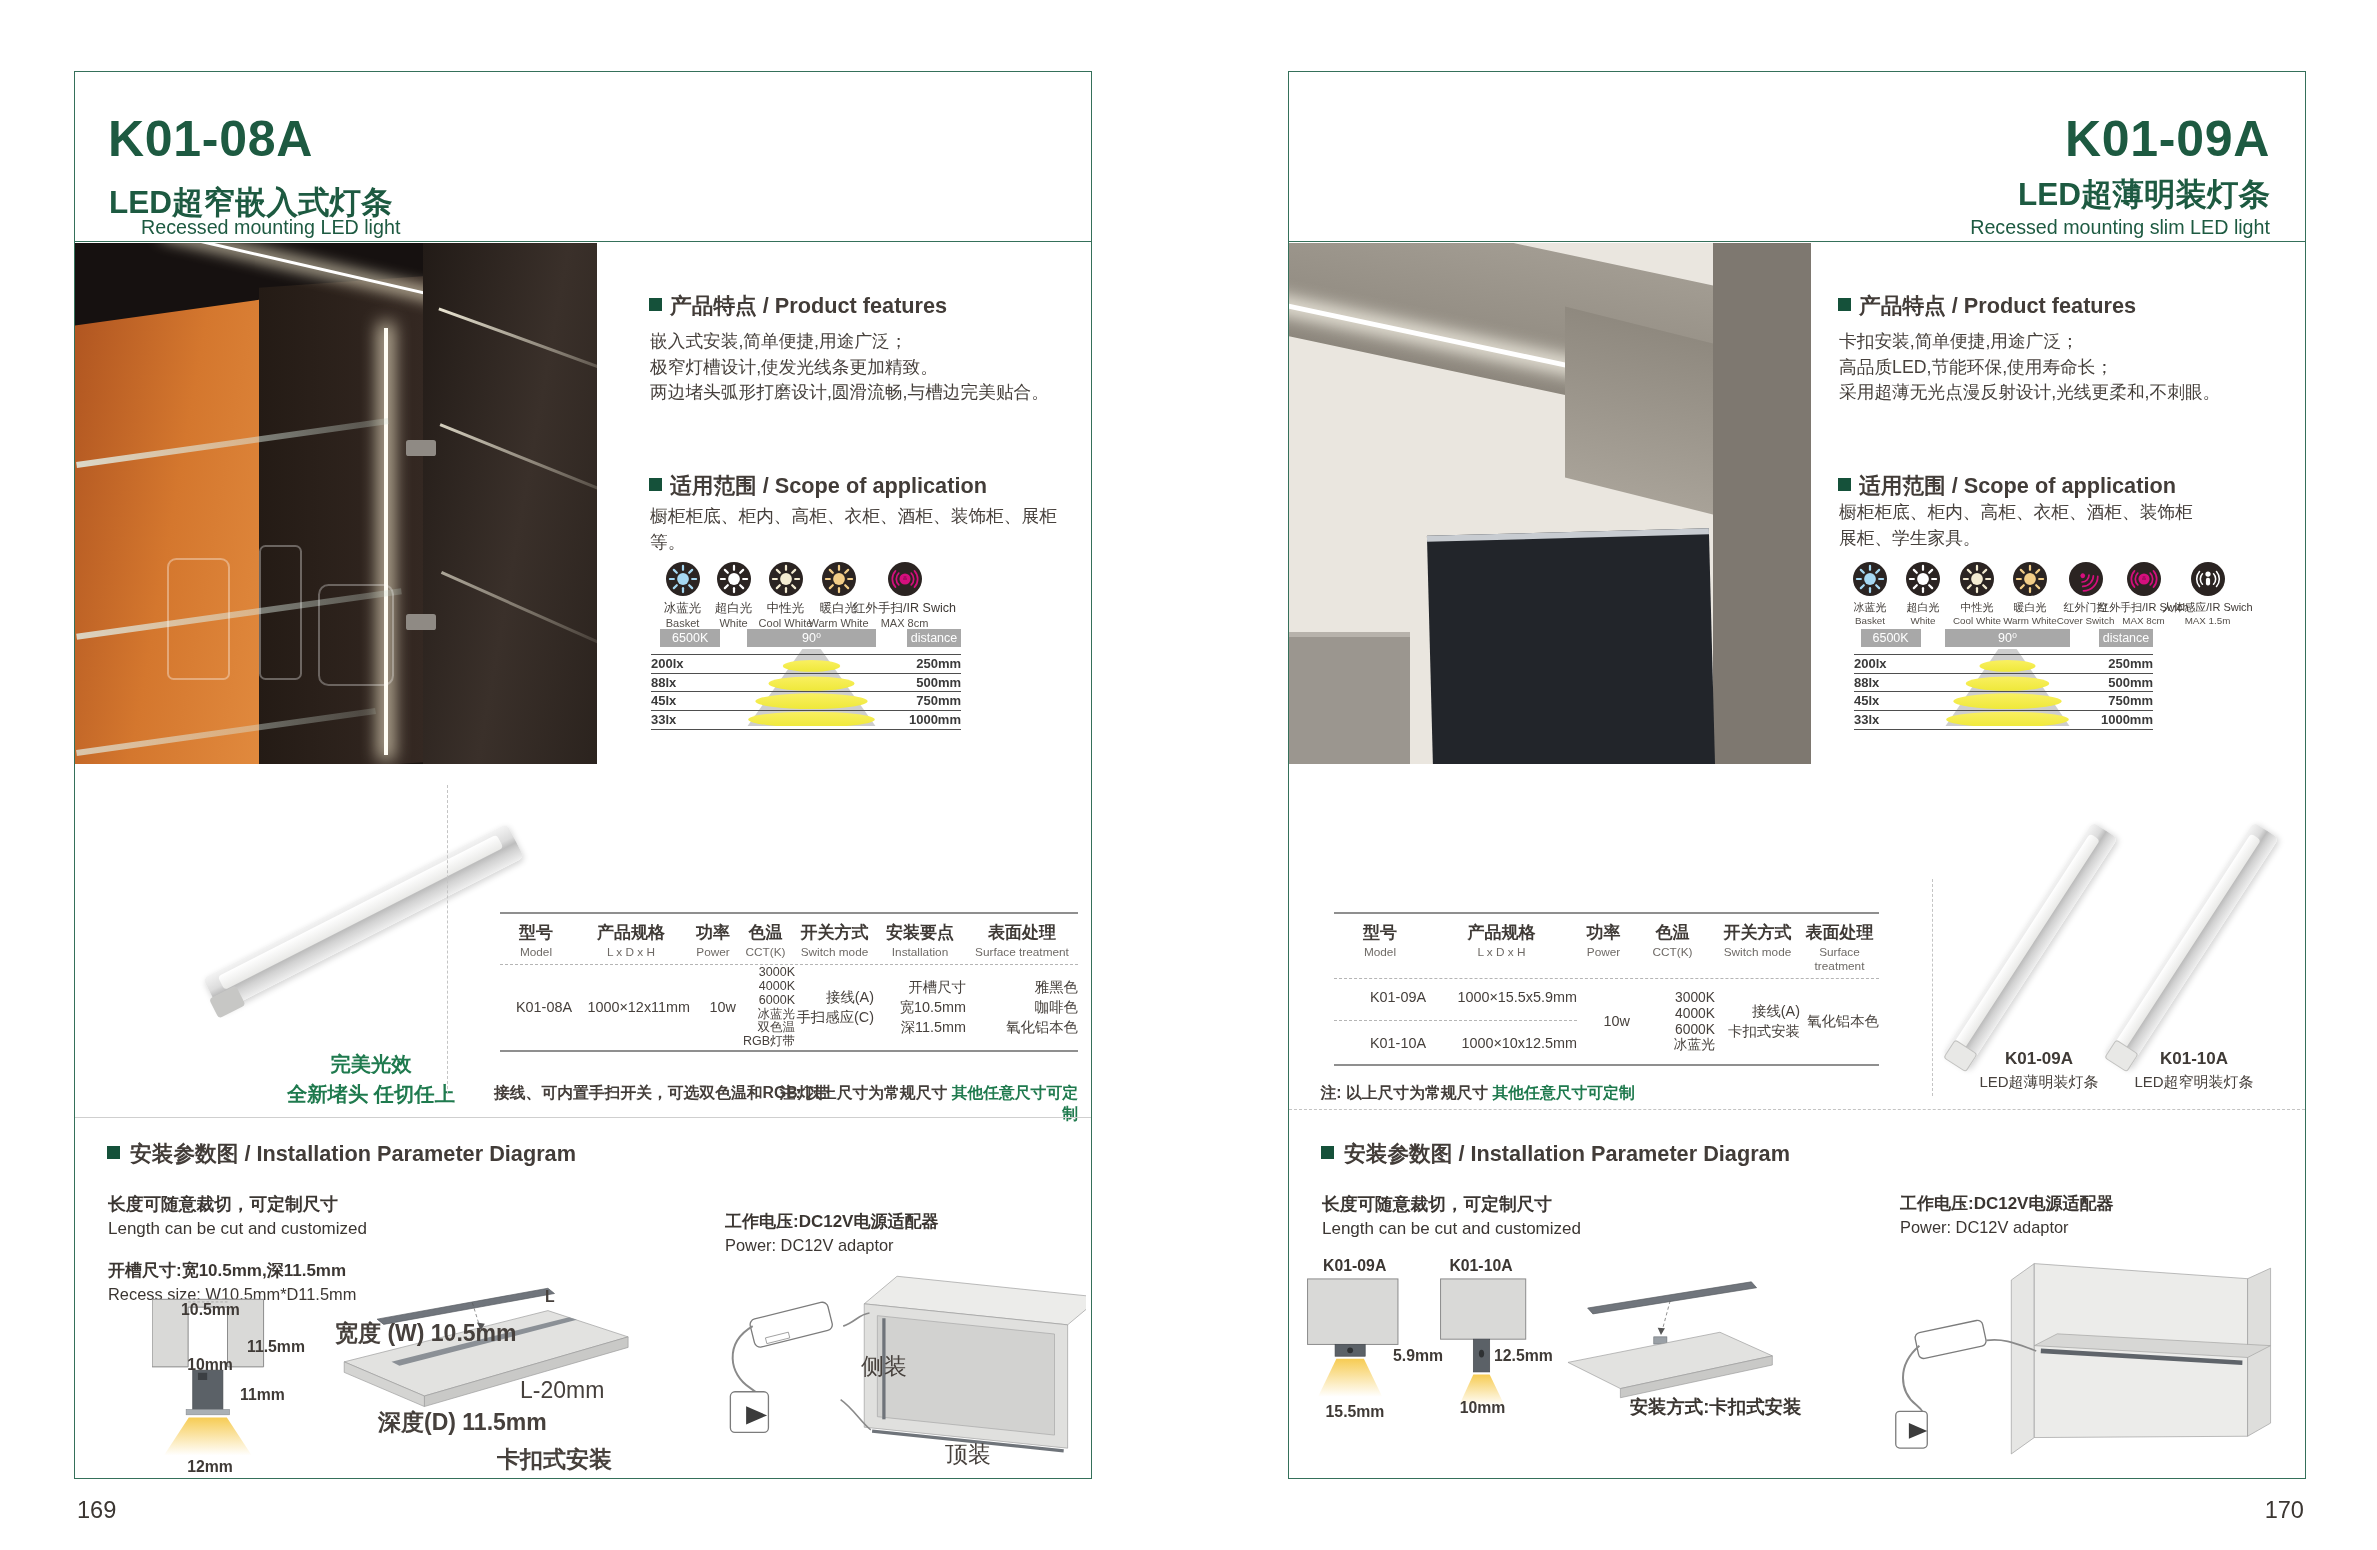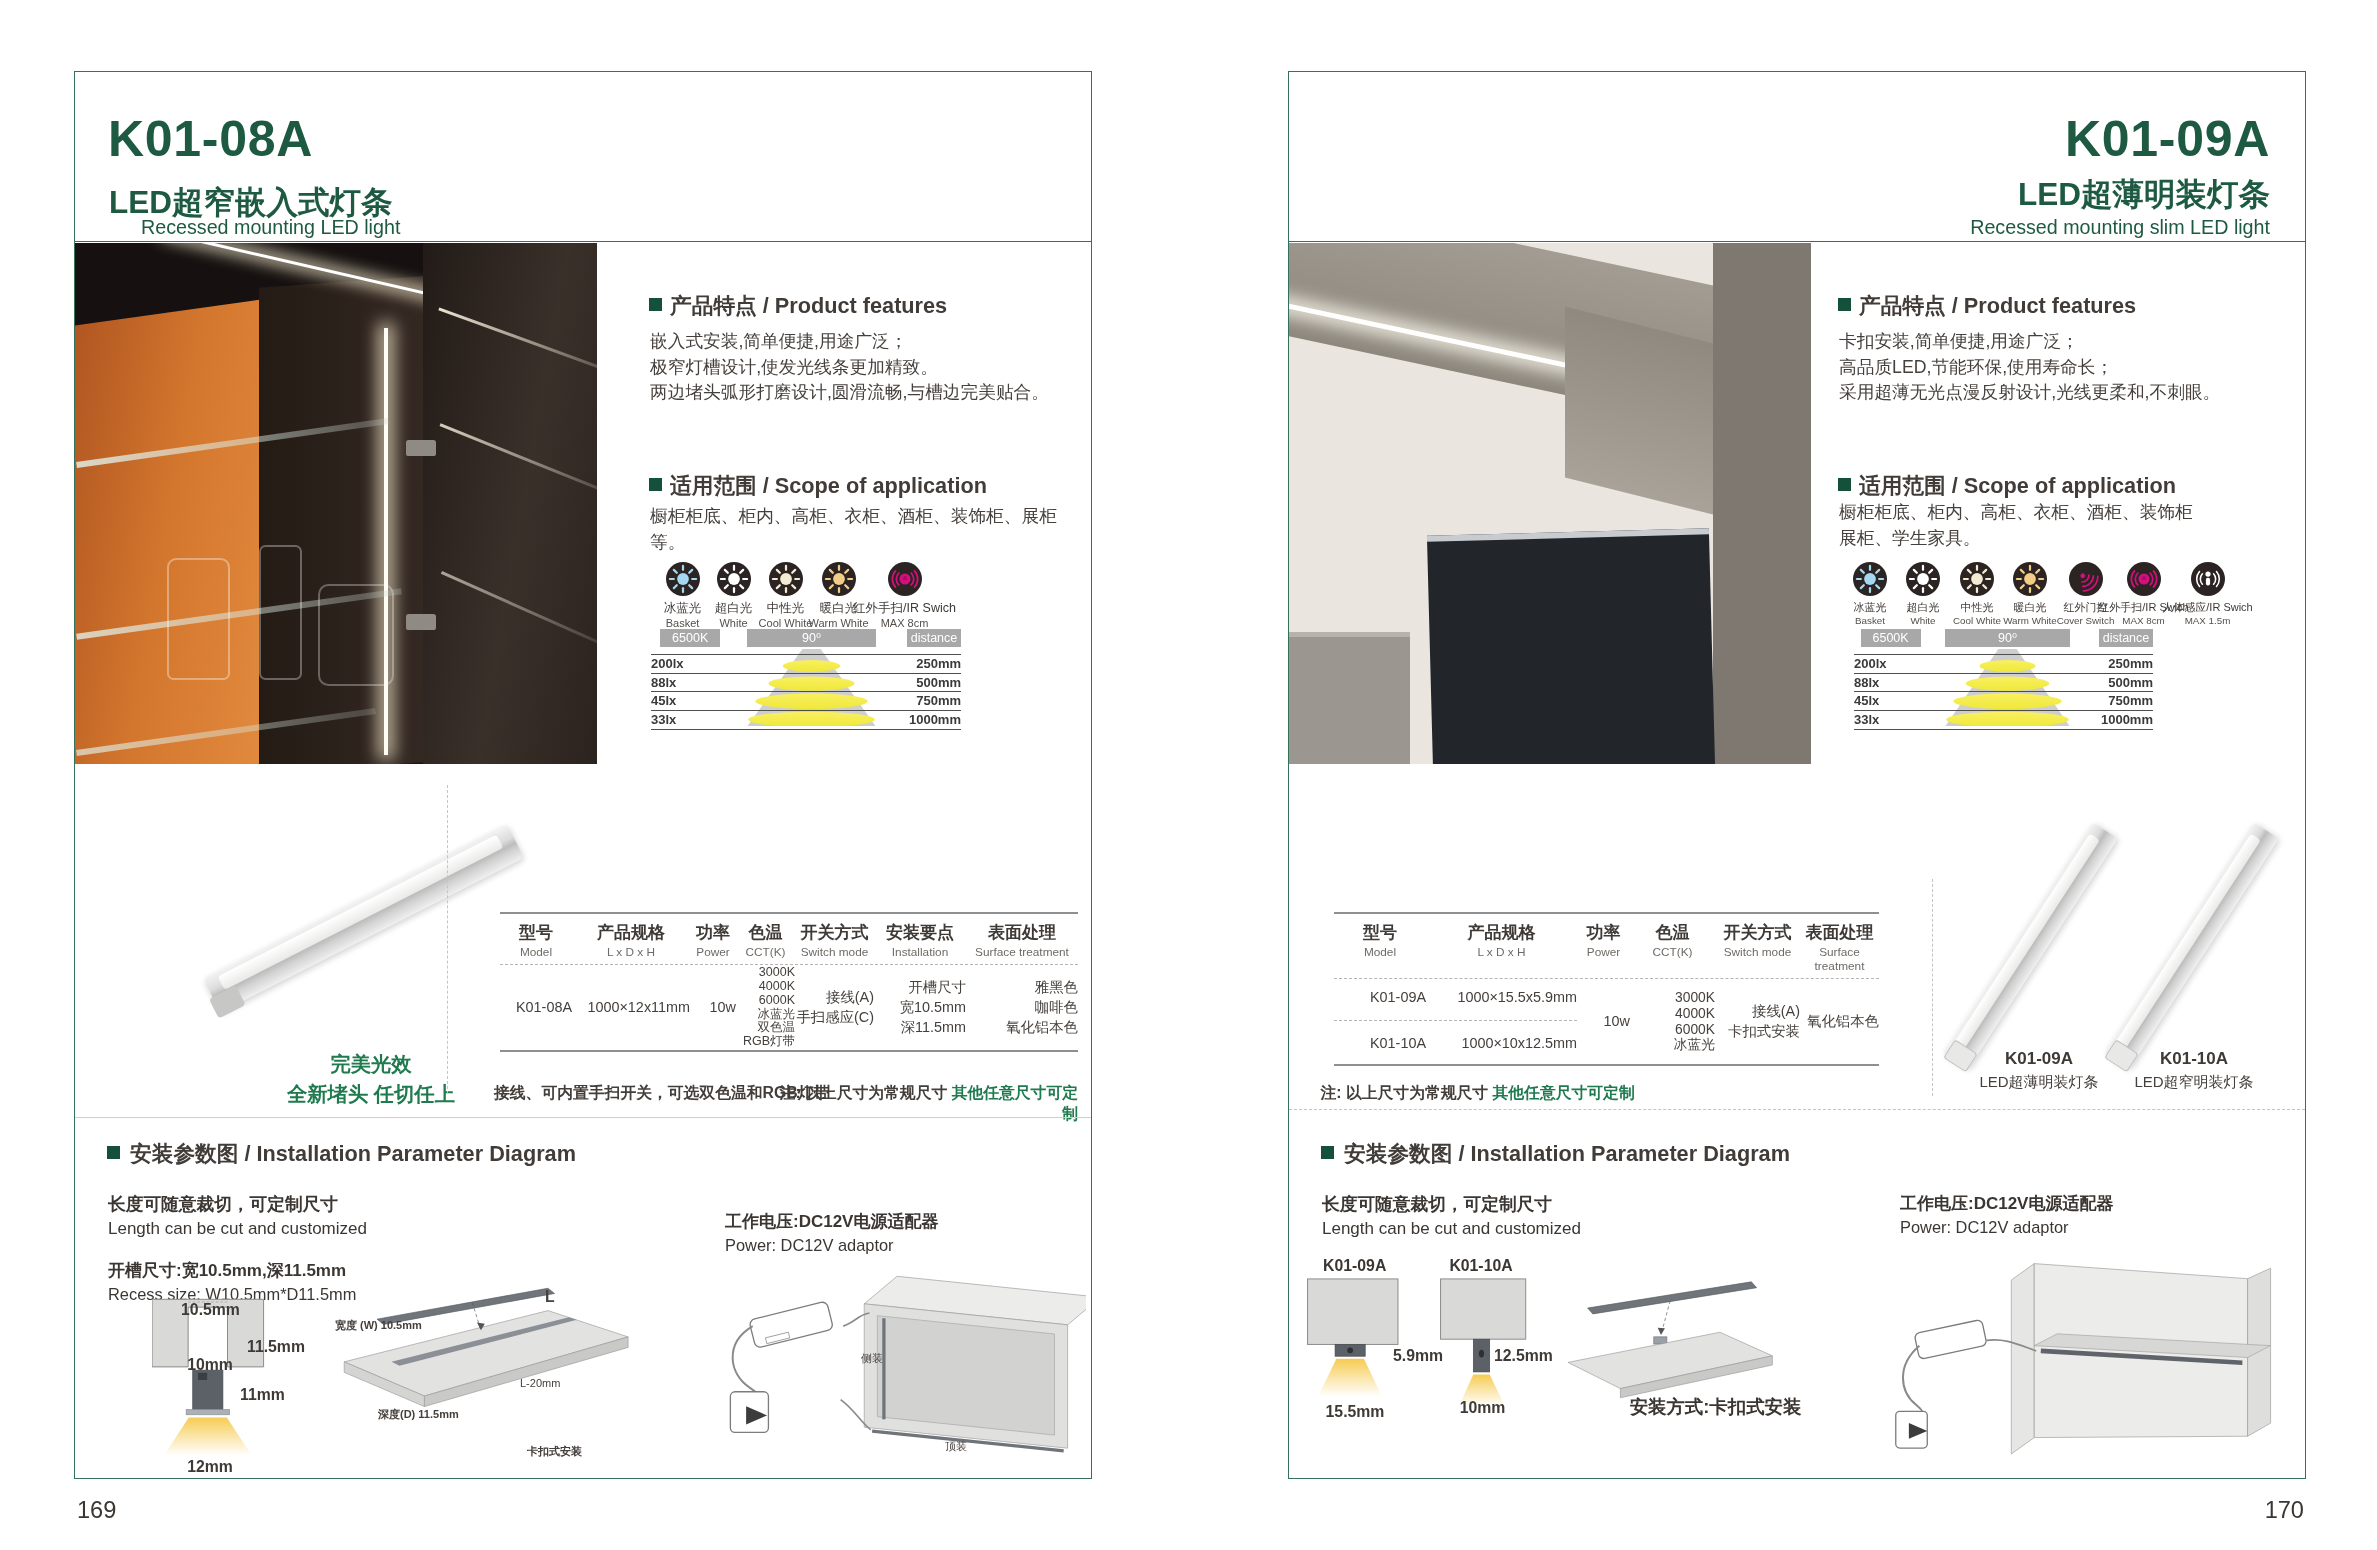--- a/index.html
+++ b/index.html
@@ -43,21 +43,21 @@
   .sp-dash{border-top:1.3px dashed #b5b5b5;}
   .sp-body{display:flex;align-items:center;height:85px;position:relative;}
   .cell{font-size:14.4px;line-height:19.7px;color:#46403c;white-space:pre-line;text-align:right;}
   .cell.small{font-size:12.5px;line-height:13.8px;}
   .cell.med{font-size:13.8px;line-height:15.8px;}
   .vdash{position:absolute;border-left:1.3px dashed #c4c4c4;}
   .note{position:absolute;font-size:15.8px;color:#443e3a;font-weight:600;}
   .secline{position:absolute;left:0;width:100%;height:0;border-top:0.7px solid #cfcfcf;}
   .secline.dash{border-top:0.7px dashed #c4c4c4;}
   .dim{position:absolute;font-size:15.8px;font-weight:600;color:#3f3a36;}
-  .lbl{position:absolute;font-size:11px;color:#46403c;}
+  .lbl{position:absolute;font-size:23px;color:#46403c;}
   .cap-green{position:absolute;text-align:center;color:#1f7a4e;font-weight:bold;font-size:20.3px;line-height:30px;}
   .prod-cap{position:absolute;text-align:center;}
   .prod-cap .m{font-size:17px;font-weight:bold;color:#3f3a36;}
   .prod-cap .n{font-size:15px;color:#46403c;margin-top:3.9px;}
   .page-num{position:absolute;font-size:23.6px;color:#3b3632;}
   
   .ph-el{position:absolute;}
   
   .bar{position:absolute;border-radius:5.3px;
        background:linear-gradient(180deg,#f4f4f4 0%,#dcdcdc 38%,#bdbdbd 55%,#d2d2d2 70%,#efefef 100%);

